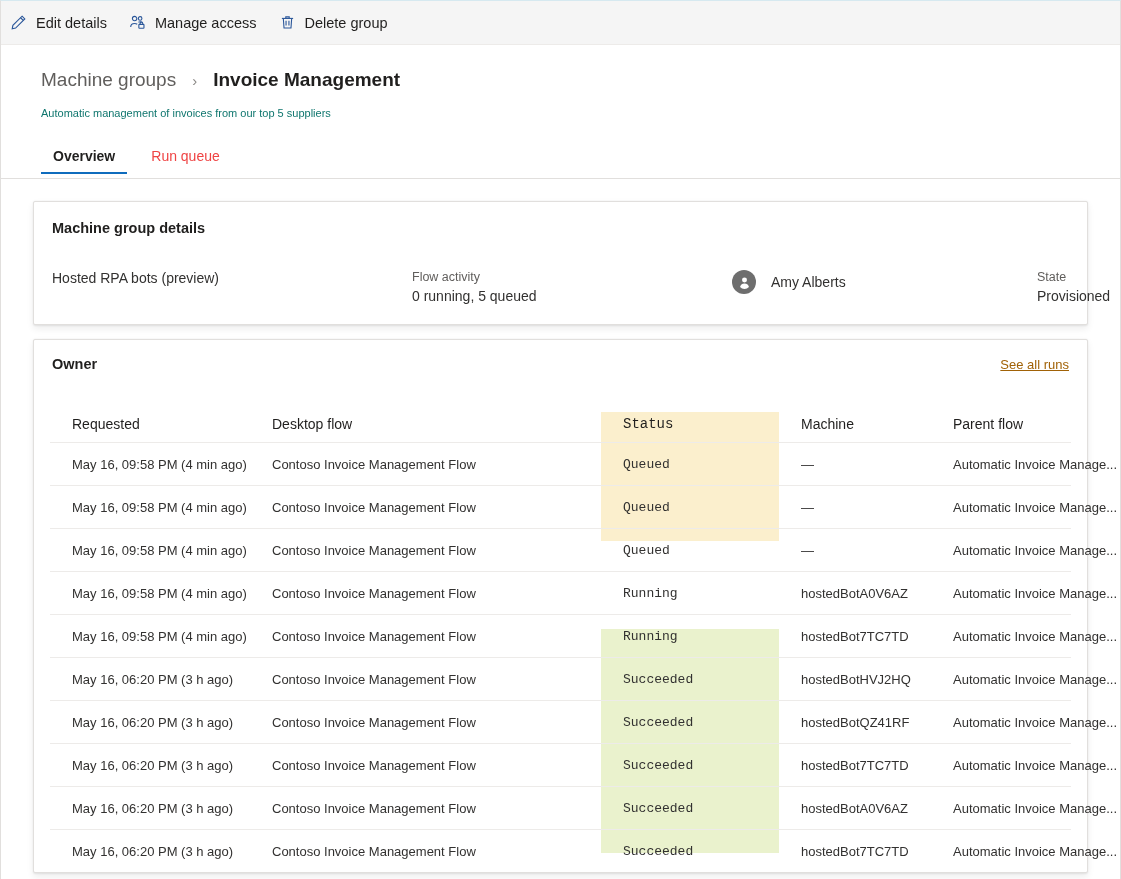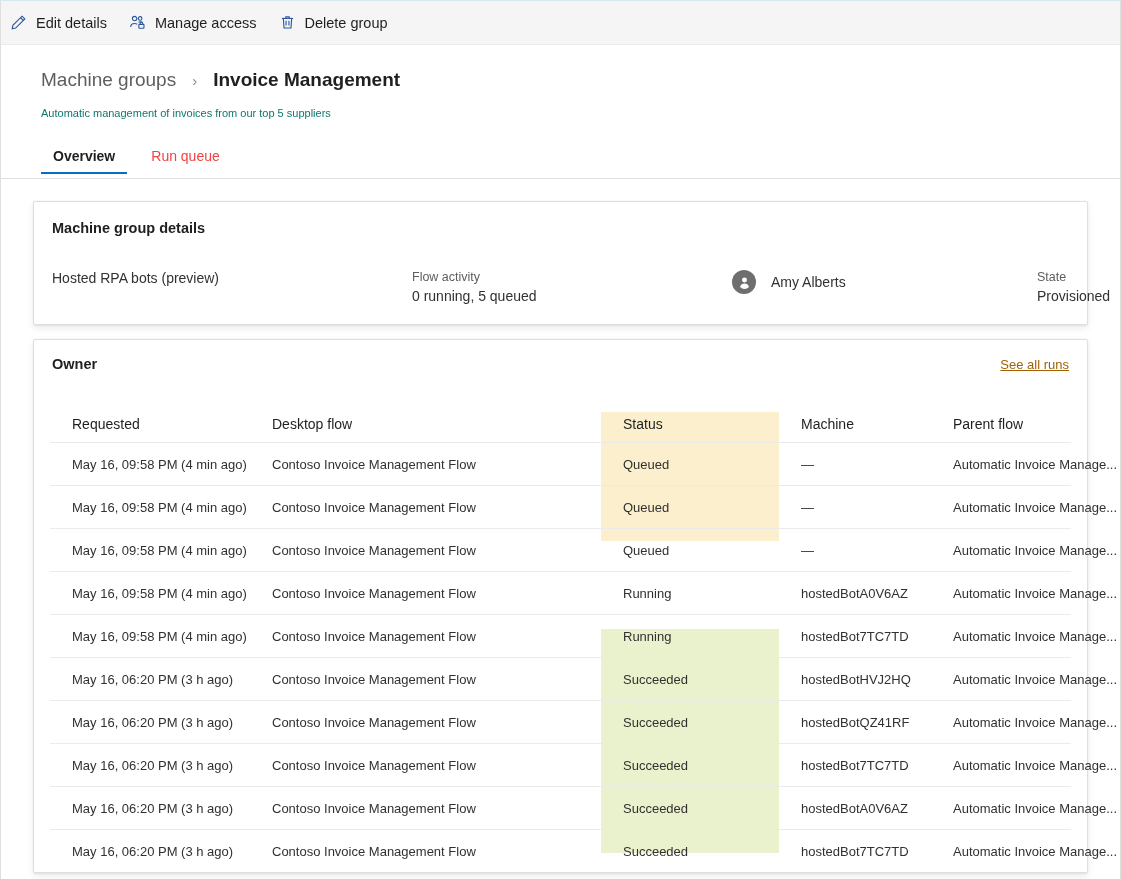--- a/index.html
+++ b/index.html
@@ -177,21 +177,21 @@
   }
   .row .cell { font-size: 13px; color: #323130; }
   .cell {
     flex: none;
     white-space: nowrap;
     overflow: hidden;
     text-overflow: ellipsis;
   }
   .col-requested { width: 180px; }
   .col-flow { width: 351px; margin-left: 20px; }
-  .col-status { width: 178px; }
+  .col-status { width: 178px; font-family: Liberation Mono, monospace; }
   .col-machine { width: 152px; }
   .col-parent { width: 180px; }
 </style>
 </head>
 <body>
 
 <div class="page">
 
   <div class="command-bar">
     <button class="cmd-btn">

